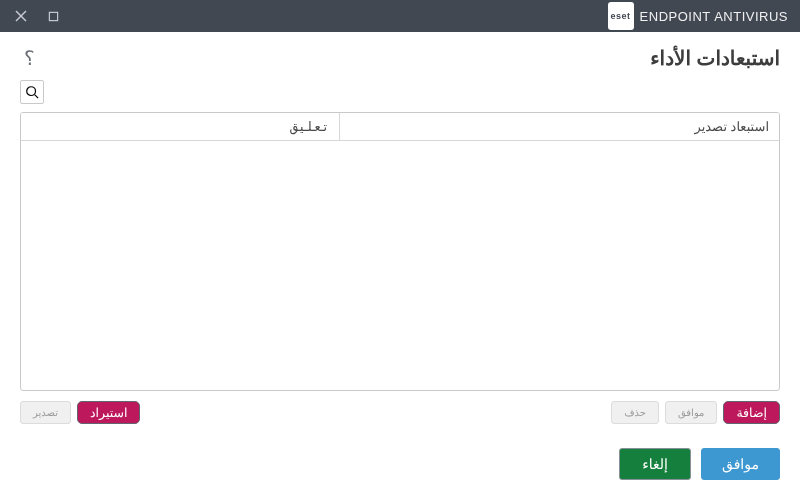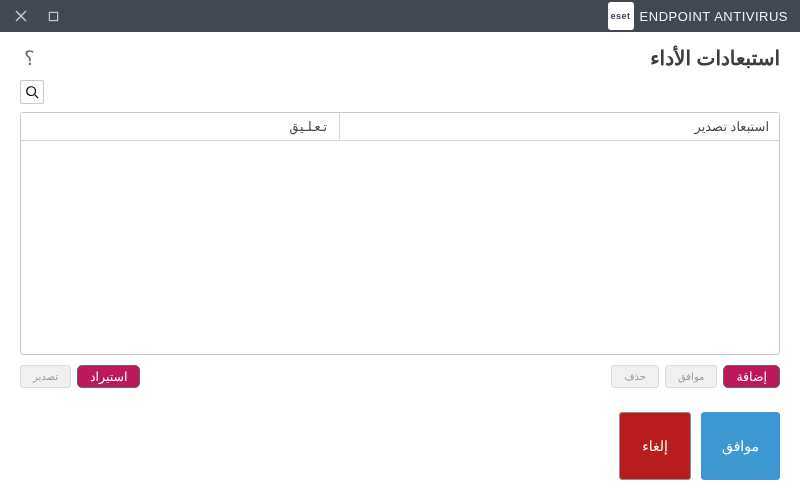--- a/index.html
+++ b/index.html
@@ -172,25 +172,25 @@
   .btn-primary {
     background: #3d98d2;
     border: 1px solid #3d98d2;
     color: #fff;
     border-radius: 3px;
     padding: 7px 20px;
     font-size: 14px;
     cursor: pointer;
   }
   .btn-secondary {
-    background: #b91c1c;
+    background: #15803d;
     border: 1px solid #8a9098;
     color: #fff;
     border-radius: 3px;
-    padding: 25px 22px;
+    padding: 7px 22px;
     font-size: 14px;
     cursor: pointer;
   }
 </style>
 </head>
 <body>
 
 <div class="titlebar">
   <div class="win-controls">
     <span class="ico">

